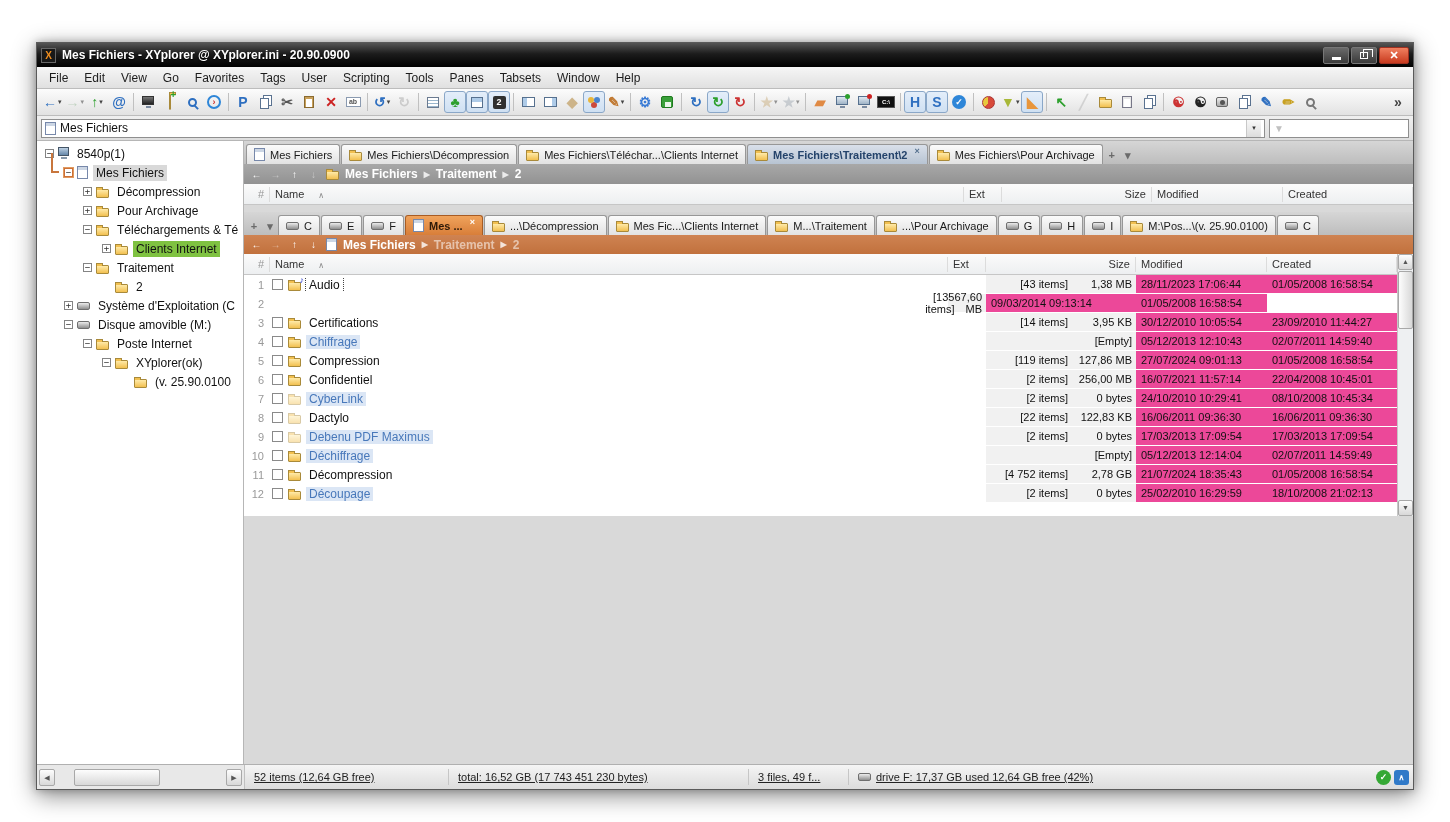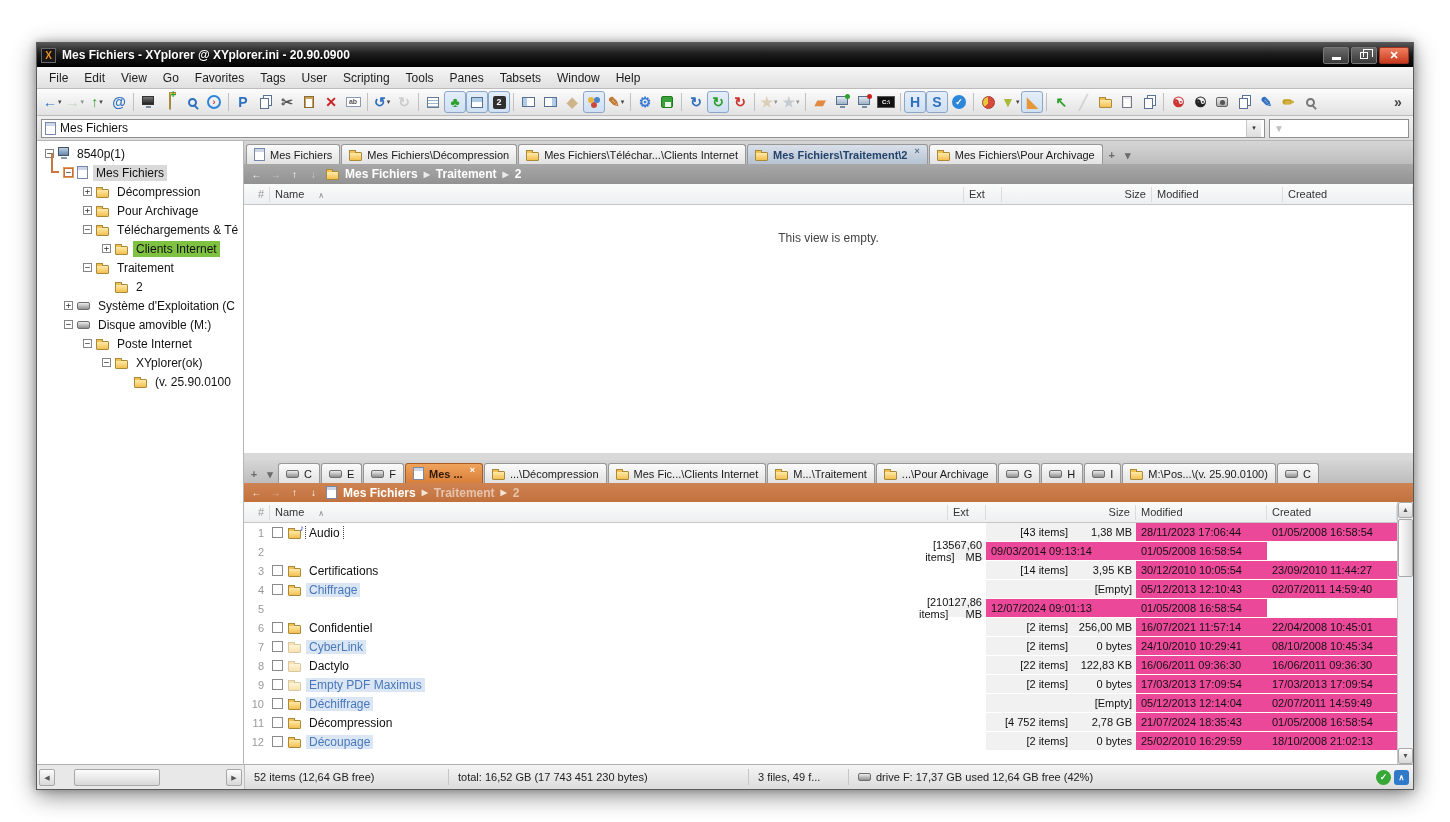--- a/index.html
+++ b/index.html
@@ -198,21 +198,21 @@
   #statusbar { height:25px; background:linear-gradient(#f5f5f5,#dcdcdc); border-top:1px solid #b0b0b0;
     display:flex; align-items:center; flex:0 0 auto; font-size:11px; color:#222; }
   #treehscroll { width:208px; height:100%; display:flex; align-items:center; padding:2px;
     border-right:1px solid #c0c0c0; background:#e8e8e8; flex:0 0 auto; }
   .hs-btn { width:16px; height:17px; background:linear-gradient(#fdfdfd,#d8d8d8); border:1px solid #a8a8a8;
     border-radius:2px; font-size:7px; color:#555; text-align:center; line-height:15px; flex:0 0 auto; }
   .hs-track { flex:1; height:17px; display:flex; padding:0 1px; }
   .hs-thumb { width:86px; height:17px; background:linear-gradient(#fdfdfd,#d8d8d8); border:1px solid #a8a8a8;
     border-radius:2px; margin-left:18px; }
   .st-seg { padding:0 9px; border-right:1px solid #c6c6c6; height:16px; line-height:16px;
-    white-space:nowrap; overflow:hidden; flex:0 0 auto; display:flex; align-items:center; gap:5px; }
+    white-space:nowrap; overflow:hidden; flex:0 0 auto; display:flex; align-items:center; gap:5px;text-decoration:underline; }
   .st-flex { flex:1; border-right:none; }
   .st-icons { display:flex; gap:3px; padding-right:4px; }
   .st-ok { width:15px; height:15px; border-radius:50%; background:#35a835; color:#fff; font-size:9px;
     font-weight:bold; text-align:center; line-height:15px; }
   .st-up { width:15px; height:15px; border-radius:3px; background:#3079c8; color:#fff; font-size:8px;
     font-weight:bold; text-align:center; line-height:15px; }
 </style>
 </head>
 <body>
 
@@ -555,23 +555,20 @@
           <span class="bc-seg">2</span>
         </div>
       <div id="topheader" class="colhead">
           <span class="c-num">#</span>
           <span>Name<span class="col-sort">∧</span></span>
           <span>Ext</span>
           <span class="col-size">Size</span>
           <span>Modified</span>
           <span>Created</span>
         </div>
-      <div id="toplist">
-        <div class="empty-msg">This view is empty.</div>
-      </div>
       <div id="hsplit"></div>
       <div id="bottabs" class="tabbar">
           <span class="tab-tool">+</span>
           <span class="tab-tool">▾</span>
           <div class="tab">
             <span class="icon-drive"></span>
             <span class="tab-label">C</span>
           </div>
           <div class="tab">
             <span class="icon-drive"></span>
@@ -696,26 +693,31 @@
                 <span class="c-ext"></span>
                 <div class="c-size">
                   <span class="items"></span>
                   <span class="size">[Empty]</span>
                 </div>
                 <span class="c-mod">05/12/2013 12:10:43</span>
                 <span class="c-cre">02/07/2011 14:59:40</span>
               </div>
               <div class="row">
                 <span class="c-num">5</span>
-                <span class="c-ext"></span>
-                <div class="c-size">
-                  <span class="items">[210 items]</span>
+                <div class="c-name">
+                  <span class="cbx"></span>
+                  <span class="icon-folder"></span>
+                  <span class="fname">Compression</span>
+                </div>
+                <span class="c-ext"></span>
+                <div class="c-size">
+                  <span class="items">[119 items]</span>
                   <span class="size">127,86 MB</span>
                 </div>
-                <span class="c-mod">12/07/2024 09:01:13</span>
+                <span class="c-mod">27/07/2024 09:01:13</span>
                 <span class="c-cre">01/05/2008 16:58:54</span>
               </div>
               <div class="row">
                 <span class="c-num">6</span>
                 <div class="c-name">
                   <span class="cbx"></span>
                   <span class="icon-folder"></span>
                   <span class="fname">Confidentiel</span>
                 </div>
                 <span class="c-ext"></span>
@@ -754,21 +756,21 @@
                   <span class="size">122,83 KB</span>
                 </div>
                 <span class="c-mod">16/06/2011 09:36:30</span>
                 <span class="c-cre">16/06/2011 09:36:30</span>
               </div>
               <div class="row">
                 <span class="c-num">9</span>
                 <div class="c-name">
                   <span class="cbx"></span>
                   <span class="icon-folder pale"></span>
-                  <span class="fname hl">Empty PDF Maximus</span>
+                  <span class="fname hl">Debenu PDF Maximus</span>
                 </div>
                 <span class="c-ext"></span>
                 <div class="c-size">
                   <span class="items">[2 items]</span>
                   <span class="size">0 bytes</span>
                 </div>
                 <span class="c-mod">17/03/2013 17:09:54</span>
                 <span class="c-cre">17/03/2013 17:09:54</span>
               </div>
               <div class="row">

